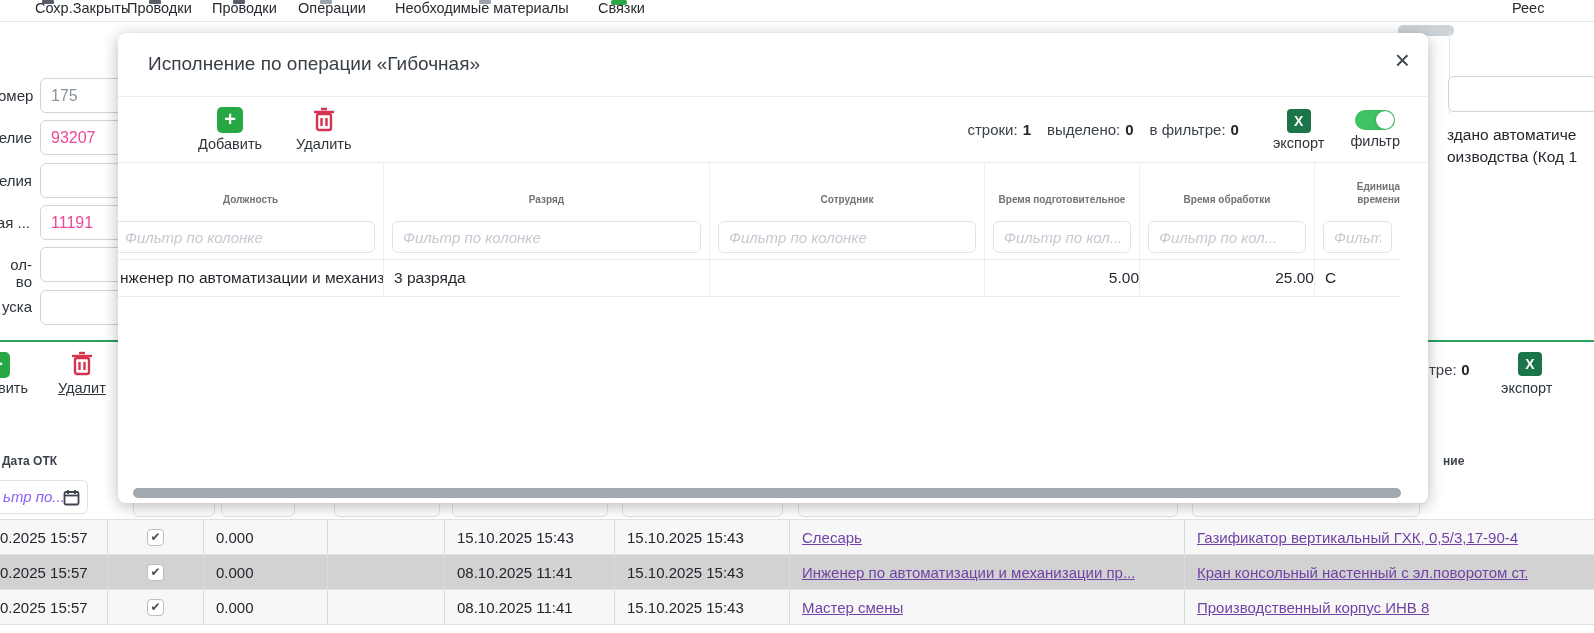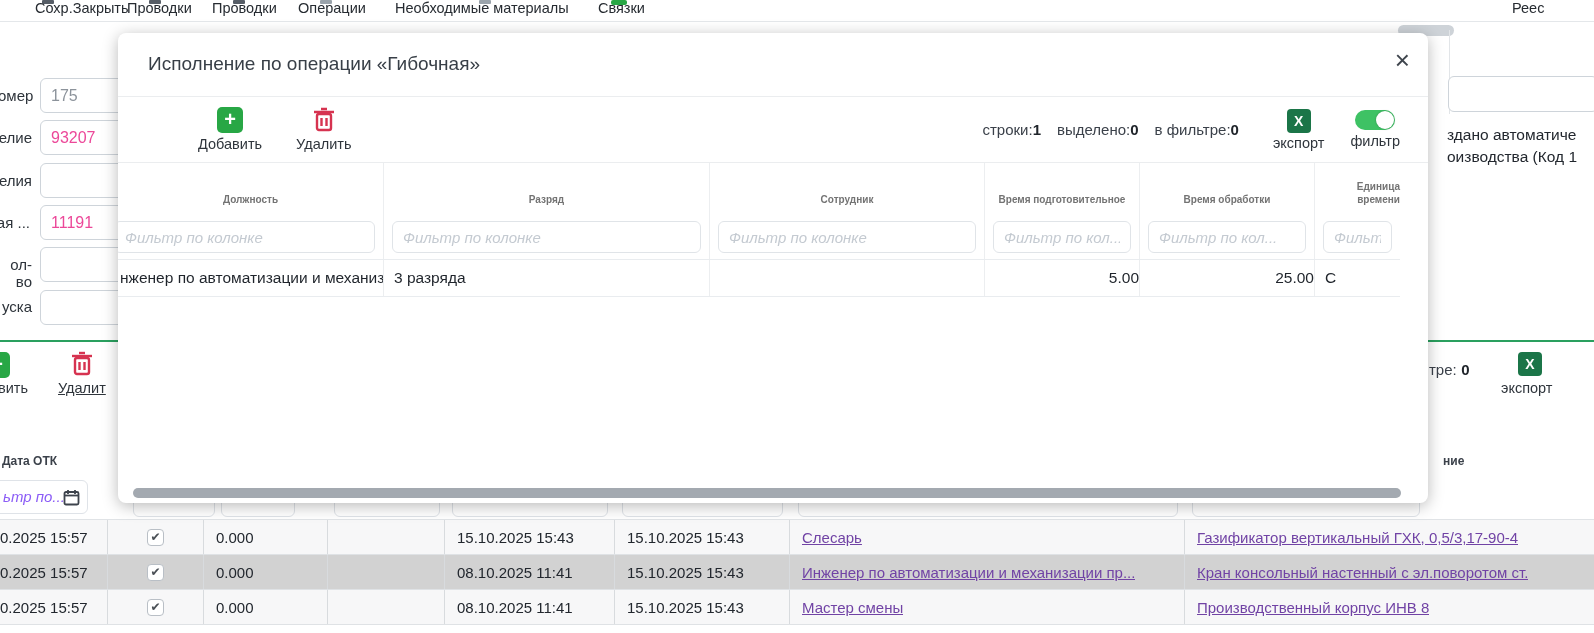--- a/index.html
+++ b/index.html
@@ -50,21 +50,21 @@
 
   
   .modal { position:absolute; left:118px; top:33px; width:1310px; height:470px; background:#fff; border-radius:8px; box-shadow:0 3px 16px rgba(0,0,0,.28); z-index:10; overflow:hidden; }
   .modal-header { height:64px; border-bottom:1px solid #ebedef; position:relative; }
   .modal-title { position:absolute; left:30px; top:20px; font-size:19px; color:#383f47; }
   .modal-close { position:absolute; right:18px; top:14px; font-size:26px; color:#3f454d; cursor:pointer; line-height:1; }
   .modal-toolbar { height:66px; border-bottom:1px solid #ebedef; display:flex; align-items:center; padding:0 28px 0 80px; }
   .tool-btn { display:flex; flex-direction:column; align-items:center; gap:3px; margin-right:34px; cursor:pointer; }
   .tool-btn .lbl { font-size:14.5px; color:#2f353c; }
   .mt-right { margin-left:auto; display:flex; align-items:center; gap:16px; }
-  .stat-pair { display:flex; align-items:center; }
+  .stat-pair { display:flex; gap:5px; align-items:center; }
   .export-block { display:flex; flex-direction:column; align-items:center; gap:2px; cursor:pointer; }
   .export-block .lbl, .toggle-block .lbl { font-size:14.5px; color:#2f353c; }
   .toggle-block { display:flex; flex-direction:column; align-items:center; gap:3px; }
   .toggle { width:40px; height:20px; border-radius:10px; background:#3ec264; position:relative; cursor:pointer; }
   .toggle .knob { position:absolute; right:1px; top:1px; width:18px; height:18px; border-radius:50%; background:#fff; box-shadow:0 0 2px rgba(0,0,0,.3); }
 
   
   .mtable { width:1282px; }
   .mrow { display:grid; grid-template-columns:266px 326px 275px 155px 175px 85px; }
   .mhcell { min-height:52px; display:flex; align-items:flex-end; justify-content:center; text-align:right; font-size:10px; font-weight:600; color:#737373; border-right:1px solid #eceef0; padding-bottom:9px; line-height:1.25; }

